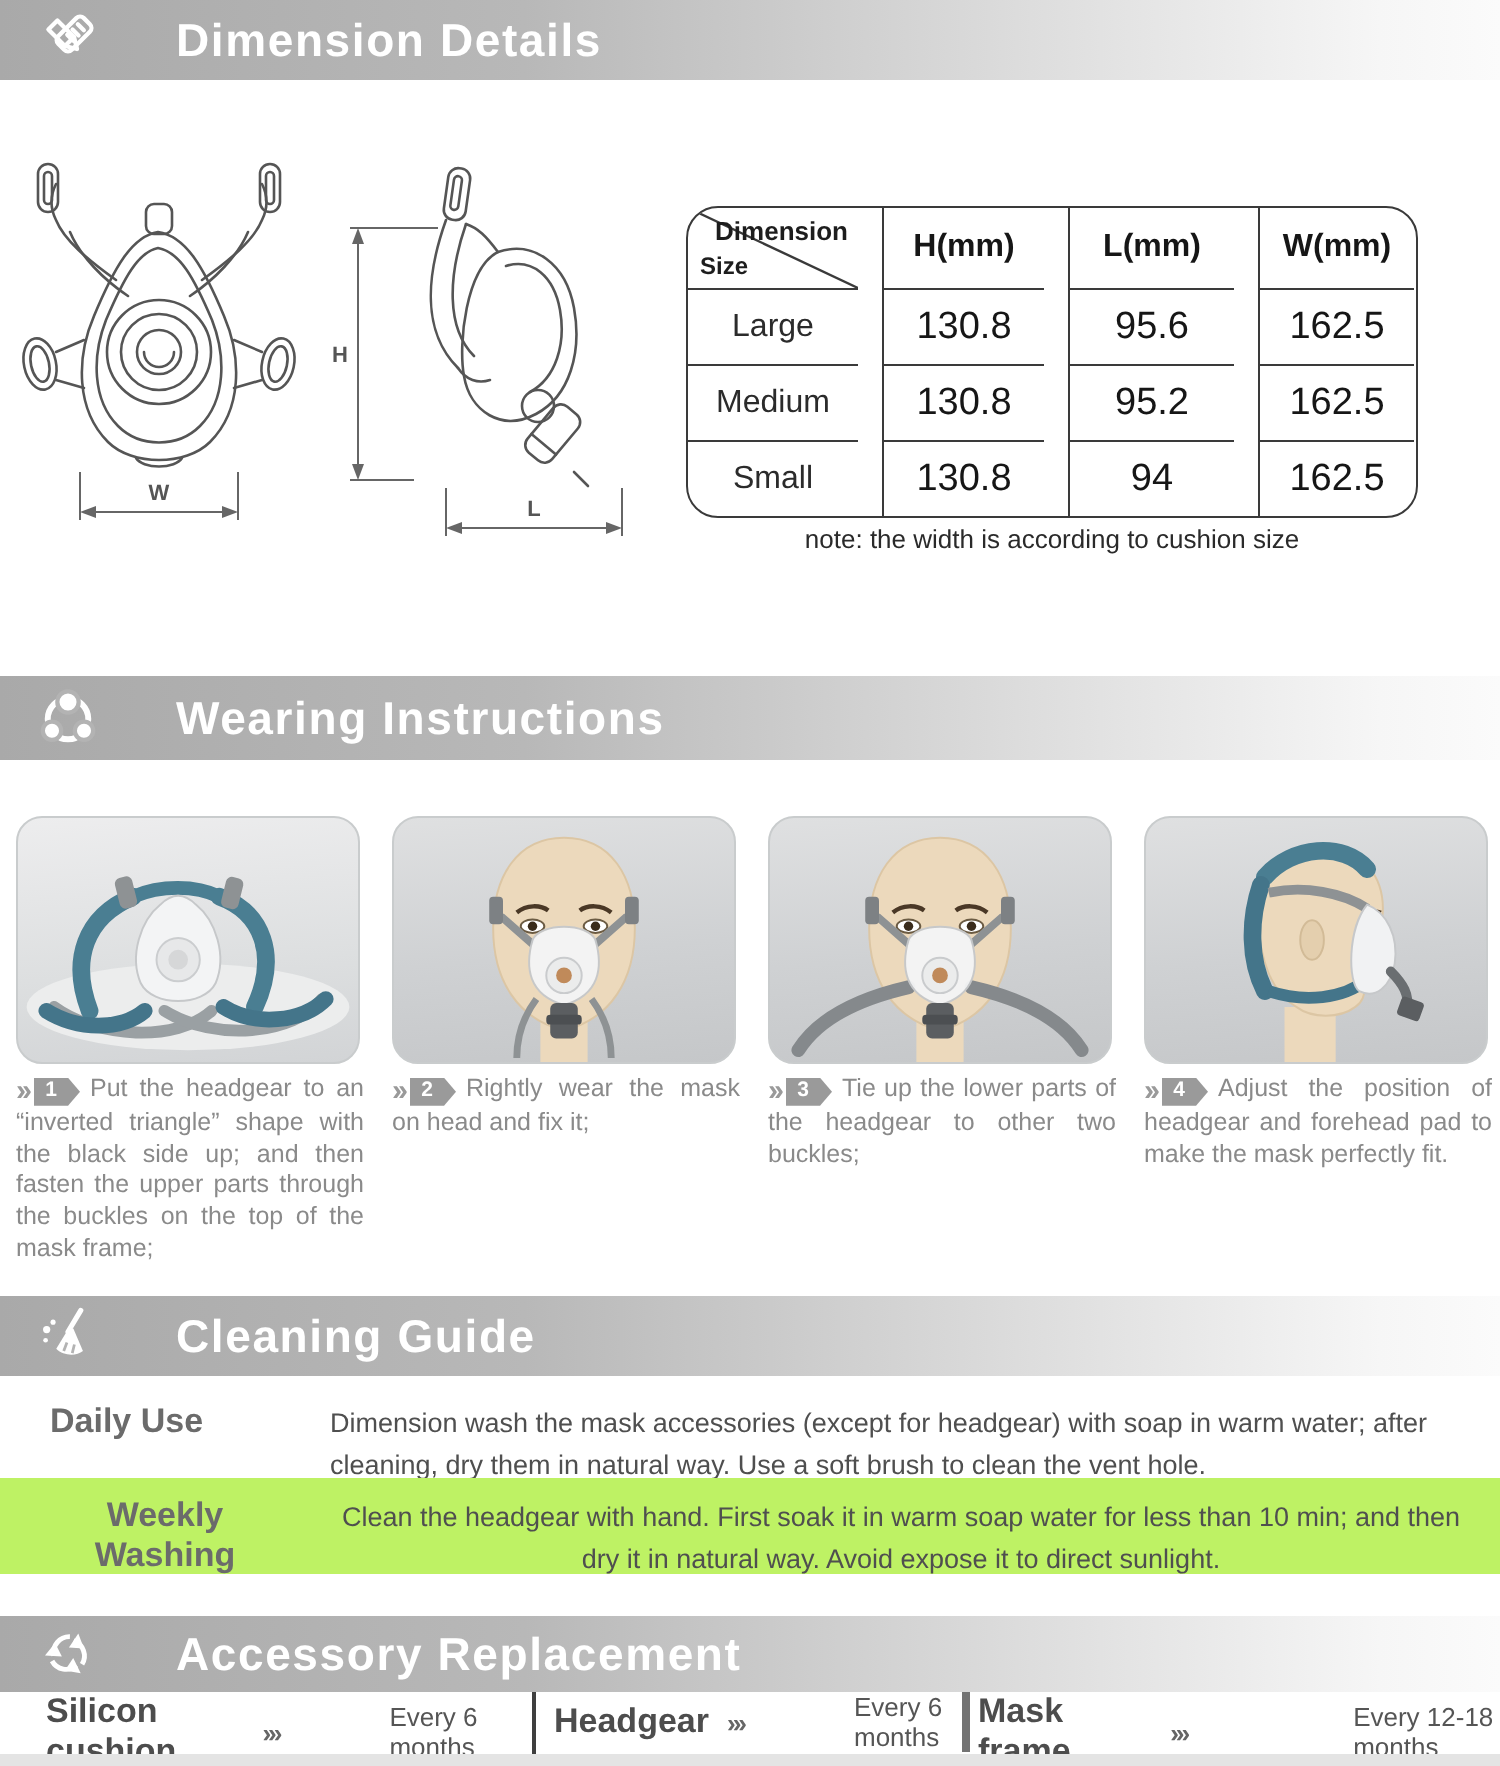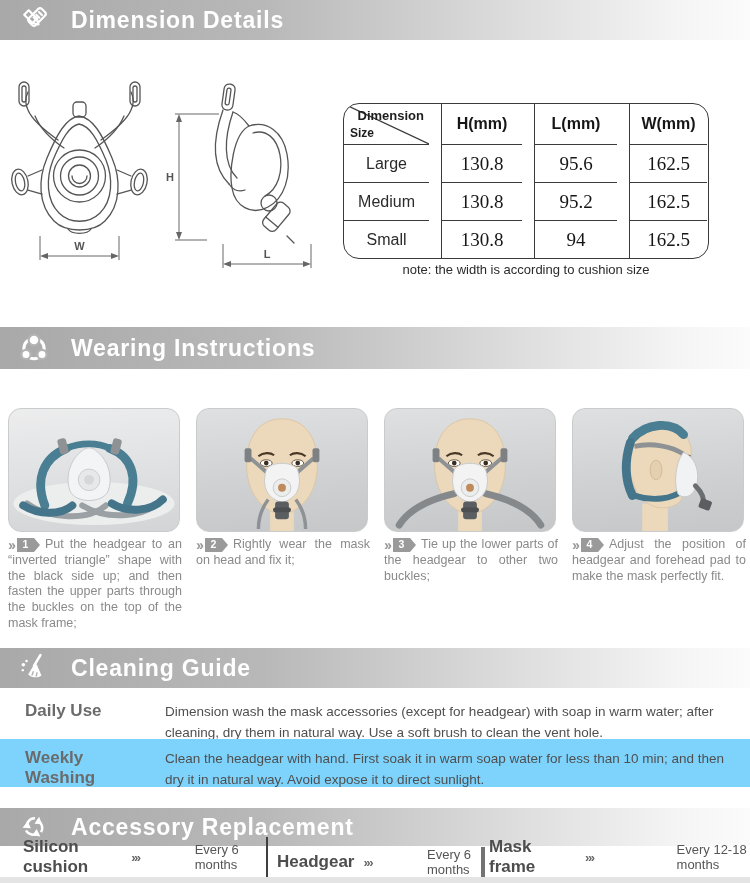--- a/index.html
+++ b/index.html
@@ -3,36 +3,36 @@
 <meta charset="utf-8">
 <style>
   * { margin:0; padding:0; box-sizing:border-box; }
   body { background:#fff; font-family:"Liberation Sans", sans-serif; }
   .page { position:relative; width:750px; height:883px; background:#fff; overflow:hidden; }
 
   
   .bar { position:absolute; left:0; width:750px; display:flex; align-items:center;
          background:linear-gradient(90deg,#a9a9a9 0%,#b8b8b8 35%,#d9d9d9 65%,#f6f6f6 92%,#fbfbfb 100%); }
   .bar-icon { width:34px; height:34px; margin-left:17px; flex:0 0 auto; display:flex; align-items:center; justify-content:center; }
-  .bar-title { color:#fff; font-size:23px; font-weight:700; letter-spacing:0.8px; margin-left:20px; }
+  .bar-title { color:#fff; font-size:23px; font-weight:700; letter-spacing:0.8px; margin-left:37px; }
 
   
   .lineart { position:absolute; }
   .dimtext { font-size:11px; font-weight:700; fill:#555; }
 
   
   .dim-table { position:absolute; left:343px; top:103px; width:366px;
                border:1.5px solid #3a3a3a; border-radius:16px; overflow:hidden;
                display:grid; grid-template-columns:85px 93px 95px 90px; grid-template-rows:40px 38px 38px 38px; }
   .dim-table .cell { display:flex; align-items:center; justify-content:center; color:#161616; }
   .dim-table .bl { border-left:1.4px solid #3a3a3a;margin-left:12px; }
   .dim-table .bt { border-top:1.4px solid #3a3a3a; }
   .dim-table .colhead { font-size:16px; font-weight:700; }
   .dim-table .sizecell { font-size:16px; color:#2b2b2b; }
-  .dim-table .valcell { font-size:19px;font-family:Liberation Serif, serif; }
+  .dim-table .valcell { font-size:19px; }
   .corner { position:relative; }
   .corner svg { position:absolute; inset:0; width:100%; height:100%; }
   .corner .c-top { position:absolute; top:4px; right:5px; font-size:13px; font-weight:700; color:#1d1d1d; }
   .corner .c-bottom { position:absolute; bottom:4px; left:6px; font-size:12px; font-weight:700; color:#1d1d1d; }
   .table-note { position:absolute; left:343px; top:262px; width:366px; text-align:center; font-size:13px; color:#2a2a2a; }
 
   
   .photo { position:absolute; top:408px; width:172px; height:124px; border-radius:13px; overflow:hidden;
            background:linear-gradient(175deg,#dfe0e1 0%,#cfd1d3 55%,#c5c7c9 100%); border:1px solid #c9cccd; }
   .photo.light { background:linear-gradient(175deg,#ededee 0%,#dddfe0 60%,#d2d4d6 100%); }
@@ -40,26 +40,26 @@
   .step { position:absolute; top:537px; width:174px; font-size:12.5px; line-height:15.8px;
           color:#8a8a8a; text-align:justify; }
   .step-badge { display:inline-flex; align-items:center; vertical-align:-2px; margin-right:5px; }
   .step-chev { font-size:15px; font-weight:700; color:#9a9a9a; letter-spacing:-2px; margin-right:3px; }
   .num-arrow { width:23px; height:14px; background:#9a9a9a; color:#fff; font-size:10.5px; font-weight:700;
                display:flex; align-items:center; justify-content:center; padding-right:6px;
                clip-path:polygon(0 0, 74% 0, 100% 50%, 74% 100%, 0 100%); }
 
   
   .clean-row { position:absolute; left:0; width:750px; display:flex; }
-  .clean-row.alt { background:#7dd3fc; }
+  .clean-row.alt { background:#bef264;text-align:center; }
   .clean-label { width:140px; padding:9px 0 17px 25px; font-size:17px; font-weight:700; color:#6b6b6b; flex:0 0 auto; }
   .clean-text { flex:1; padding:9px 14px 0 25px; font-size:13.5px; line-height:21px; color:#4f4f4f; }
 
   
-  .acc-row { position:absolute; left:0; top:846px; width:750px; height:31px; display:flex; align-items:flex-end; }
+  .acc-row { position:absolute; left:0; top:846px; width:750px; height:31px; display:flex; align-items:flex-start; }
   .acc-seg { display:flex; align-items:center; }
   .acc-seg.s1 { width:268px; padding-left:23px; border-right:2px solid #3f3f3f; }
   .acc-seg.s2 { width:217px; padding-left:9px; border-right:4px solid #737373; }
   .acc-seg.s3 { flex:1; padding-left:4px;gap:28px; }
   .acc-label { font-size:17px; font-weight:700; color:#4d4d4d; }
   .acc-chev { font-size:13px; font-weight:700; color:#666; letter-spacing:-1.5px; margin:0 7px 0 9px; }
   .acc-int { font-size:13px; color:#555;margin-left:48px; }
 
   .bottom-strip { position:absolute; left:0; top:877px; width:750px; height:6px; background:#e4e4e4; }
 </style>
@@ -183,21 +183,21 @@
     <div class="cell valcell bl bt">95.2</div>
     <div class="cell valcell bl bt">162.5</div>
 
     <div class="cell sizecell bt">Small</div>
     <div class="cell valcell bl bt">130.8</div>
     <div class="cell valcell bl bt">94</div>
     <div class="cell valcell bl bt">162.5</div>
   </div>
   <div class="table-note">note: the width is according to cushion size</div>
 
-  <div class="bar" style="top:327px; height:42px;">
+  <div class="bar" style="top:338px; height:42px;">
     <span class="bar-icon">
       <svg viewBox="0 0 30 30" width="32" height="32">
         <circle cx="15" cy="15.5" r="9.5" fill="none" stroke="#fff" stroke-width="2.8"></circle>
         <circle cx="15" cy="7.5" r="5" fill="#fff" stroke="#b3b3b3" stroke-width="2"></circle>
         <circle cx="7.5" cy="21" r="4.3" fill="#fff" stroke="#b3b3b3" stroke-width="2"></circle>
         <circle cx="22.5" cy="21" r="4.3" fill="#fff" stroke="#b3b3b3" stroke-width="2"></circle>
       </svg>
     </span>
     <h2 class="bar-title">Wearing Instructions</h2>
   </div>

